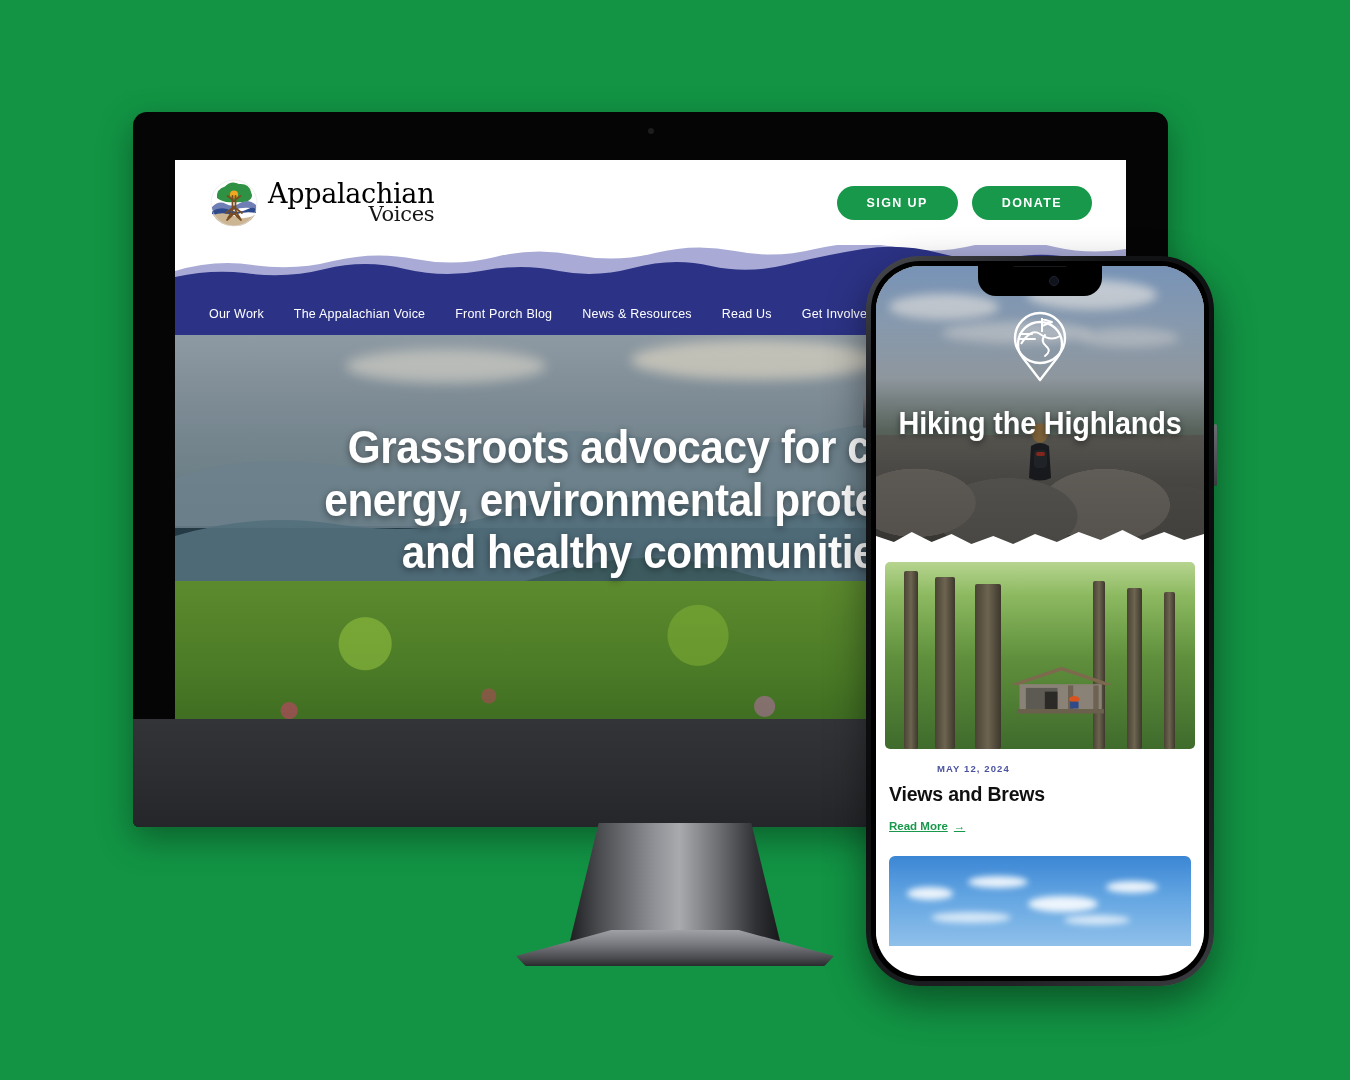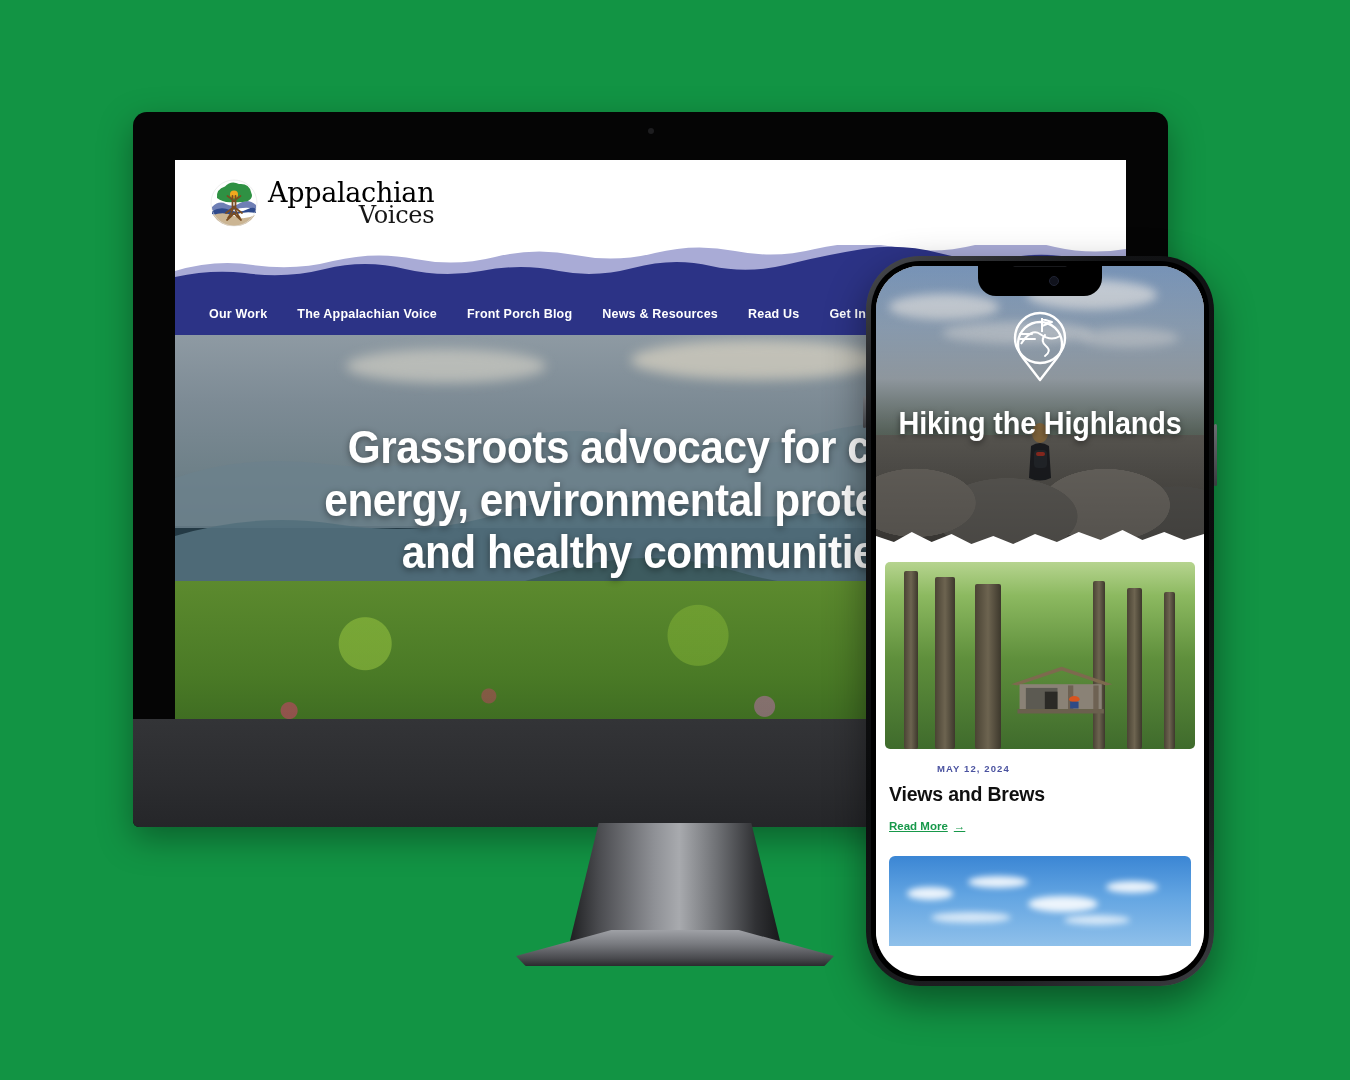--- a/index.html
+++ b/index.html
@@ -55,21 +55,21 @@
     display:flex; align-items:center; padding:0 34px;
   }
   .brand{ display:flex; align-items:center; gap:9px; }
   .brand-mark{ width:50px; height:50px; position:relative; flex:0 0 auto; }
   .brand-text{ line-height:1; }
   .brand-line1{
     font-family:"DejaVu Serif", serif; font-size:27px; color:#000000;
     letter-spacing:-.3px; display:block;
   }
   .brand-line2{
-    font-family:"DejaVu Serif", serif; font-size:24px; color:#161616;
+    font-family:"DejaVu Serif", serif; font-size:21px; color:#161616;
     letter-spacing:-.3px; display:block; text-align:right; margin-top:-3px;
   }
   .header-actions{ margin-left:auto; display:flex; gap:14px; }
   .btn-pill{
     background:#17984a; color:#fff; border:none; border-radius:999px;
     padding:10px 30px; font-size:12.5px; font-weight:bold;
     letter-spacing:1.4px; cursor:pointer; font-family:"Liberation Sans", sans-serif;
   }
 
   
@@ -77,21 +77,21 @@
     position:relative; height:58px; margin-top:-10px; z-index:3;
     background:#fff; overflow:hidden;
   }
   .mtn-band svg{ position:absolute; left:0; bottom:0; width:100%; height:100%; display:block; }
 
   .navbar{
     position:relative; z-index:3; height:43px; background:#2c3386;
     display:flex; align-items:center; padding:0 34px; gap:30px; margin-top:-1px;
   }
   .nav-link{
-    color:#fff; font-size:12.5px; font-weight:bold; letter-spacing:.2px;
+    color:#fff; font-size:12.5px; font-weight:normal; letter-spacing:.2px;
     cursor:pointer; white-space:nowrap;
   }
   .nav-search{ color:#fff; cursor:pointer; display:flex; align-items:center; }
 
   
   .hero{ position:relative; height:455px; overflow:hidden; background:#243a45; }
   .hero-photo{ position:absolute; inset:0; }
   .hero-sky{
     position:absolute; left:0; top:0; width:100%; height:42%;
     background:linear-gradient(180deg,#8e9aa3 0%,#7d8b95 35%,#6f8189 70%,#5d7079 100%);
@@ -257,20 +257,24 @@
               <path d="M47 36 L47 64 Q44 72 38 80 M53 36 L53 64 Q56 72 62 80 M50 58 Q42 64 34 70 M50 58 Q58 64 66 70 M50 70 Q44 78 36 84 M50 70 Q56 78 64 84 M50 46 Q43 40 37 36 M50 46 Q57 40 63 36" stroke="#7a4d21" stroke-width="3.6" fill="none" stroke-linecap="round"></path>
               <circle cx="50" cy="50" r="46" fill="none" stroke="#e3e3e3" stroke-width="1.2"></circle>
             </svg>
           </div>
           <div class="brand-text">
             <span class="brand-line1">Appalachian</span>
             <span class="brand-line2">Voices</span>
           </div>
         </div>
 
+        <div class="header-actions">
+          <button class="btn-pill">SIGN UP</button>
+          <button class="btn-pill">DONATE</button>
+        </div>
       </div>
 
       <div class="mtn-band">
         <svg viewBox="0 0 951 58" preserveAspectRatio="none">
           <path d="M0 36 Q40 24 78 30 Q120 36 158 26 Q200 16 240 24 Q280 32 320 22 Q360 12 400 20 Q440 28 480 18 Q520 8 560 16 Q600 24 640 14 Q680 4 720 12 Q760 20 800 10 Q840 2 880 12 Q915 20 951 14 L951 58 L0 58 Z" fill="#a9abd6"></path>
           <path d="M0 42 Q36 34 70 38 Q110 44 150 34 Q190 24 230 34 Q268 43 306 36 Q346 28 384 36 Q420 43 458 33 Q498 22 536 31 Q572 39 610 30 Q650 20 688 14 Q726 8 764 18 Q800 28 838 22 Q876 16 912 26 Q932 31 951 28 L951 58 L0 58 Z" fill="#2c3386"></path>
         </svg>
       </div>
 
       <div class="navbar">

